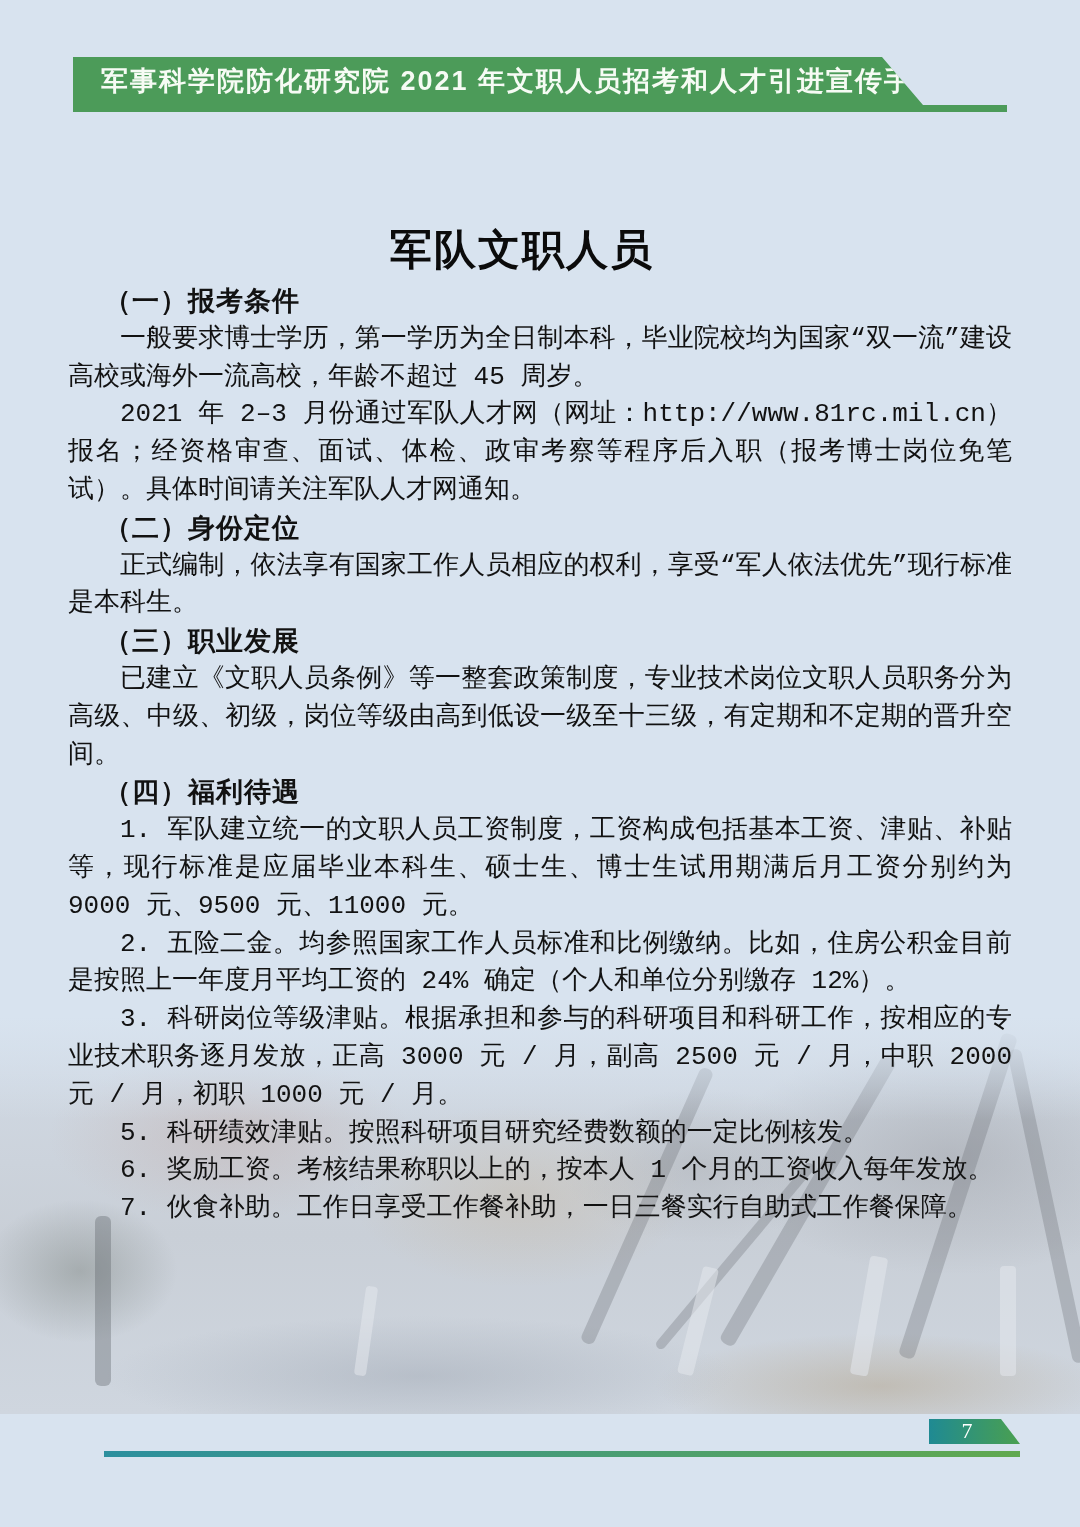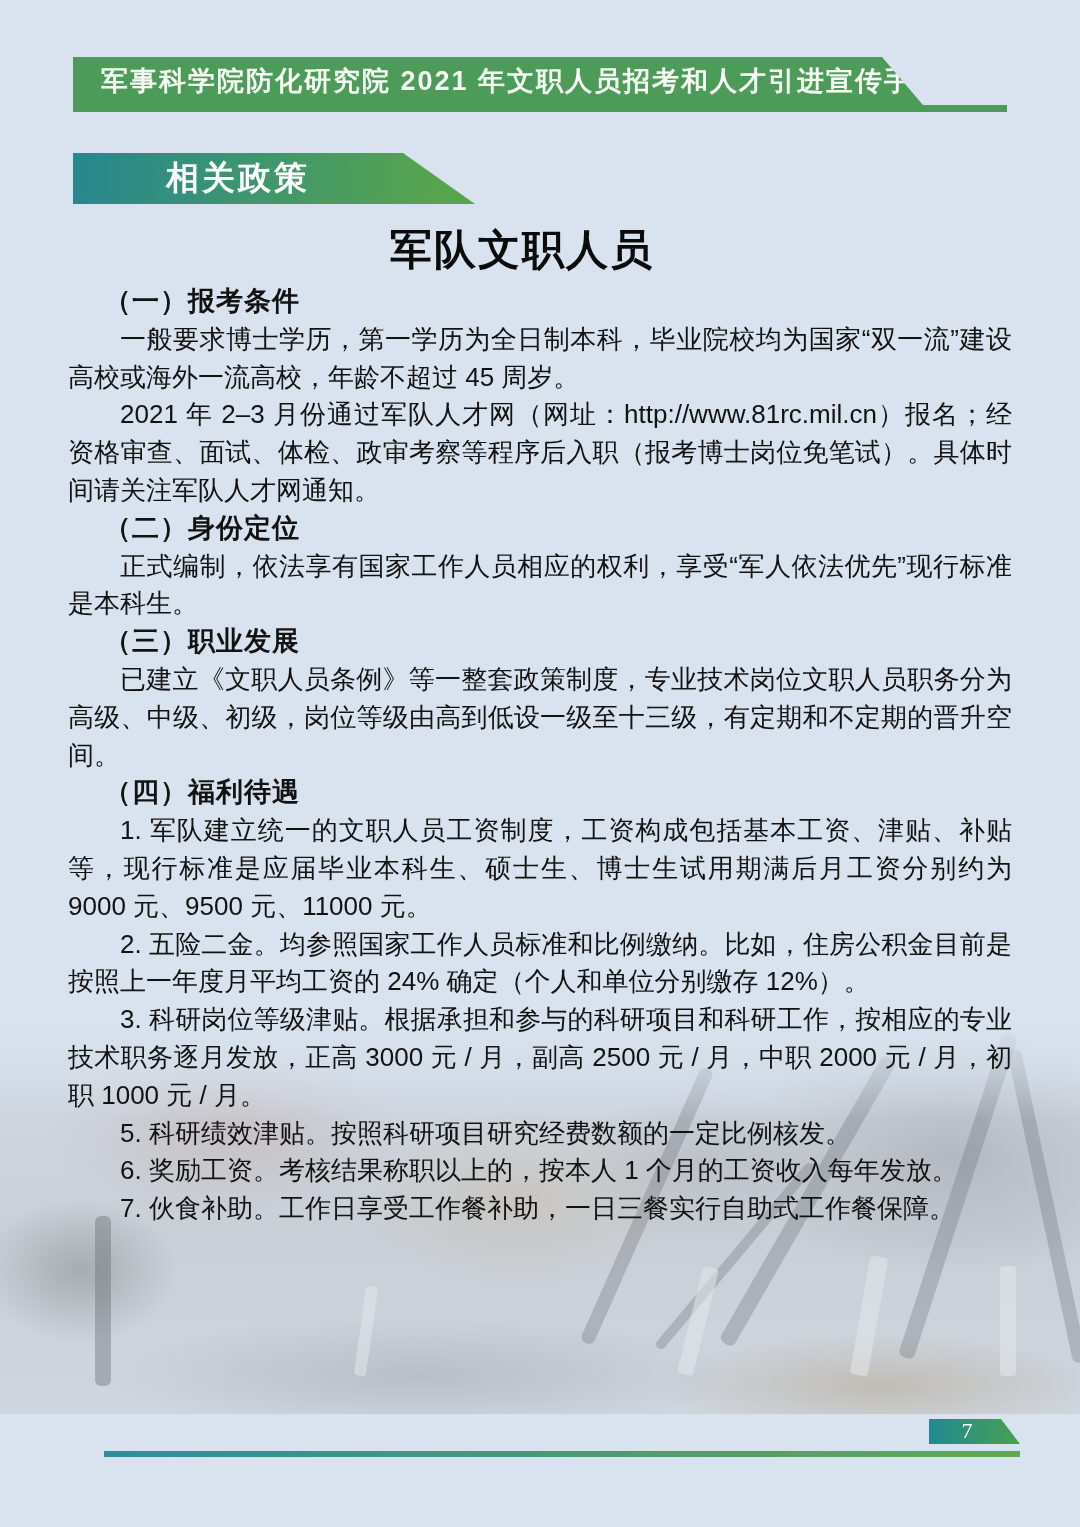--- a/index.html
+++ b/index.html
@@ -61,21 +61,21 @@
     letter-spacing:2px;color:#0b0b0b;
   }
 
   .content{
     position:absolute;left:68px;top:283px;width:944px;
     color:#121212;font-size:26px;line-height:37.8px;text-align:justify;
   }
   .sec-heading{
     font-family:"Liberation Serif",serif;font-weight:bold;font-size:27px;letter-spacing:1px;margin-left:36px;
   }
-  .para{margin:0;text-indent:2em;font-family:Liberation Sans, sans-serif;}
+  .para{margin:0;text-indent:2em;font-family:Liberation Mono, monospace;}
 
   
   .footer-bar{
     position:absolute;left:104px;top:1451px;width:916px;height:6px;
     background:linear-gradient(90deg,#2c8f9e 0%,#61a94f 100%);
   }
   .page-number-badge{
     position:absolute;left:929px;top:1419px;width:91px;height:25px;
     background:linear-gradient(90deg,#1f8a93,#4aa050);
     clip-path:polygon(0 0,72px 0,91px 25px,0 25px);
@@ -101,23 +101,20 @@
     <div class="trunkw w2"></div>
     <div class="trunkw w3"></div>
     <div class="trunkw w4"></div>
     <div class="photo-fade"></div>
   </div>
 
   <div class="header-banner">
     <div class="header-banner-text">军事科学院防化研究院 2021 年文职人员招考和人才引进宣传手册</div>
   </div>
 
-  <div class="section-badge">
-    <div class="section-badge-text">相关政策</div>
-  </div>
 
   <div class="doc-title">军队文职人员</div>
 
   <div class="content">
     <div class="sec-heading">（一）报考条件</div>
     <p class="para">一般要求博士学历，第一学历为全日制本科，毕业院校均为国家“双一流”建设高校或海外一流高校，年龄不超过 45 周岁。</p>
     <p class="para">2021 年 2–3 月份通过军队人才网（网址：http://www.81rc.mil.cn）报名；经资格审查、面试、体检、政审考察等程序后入职（报考博士岗位免笔试）。具体时间请关注军队人才网通知。</p>
 
     <div class="sec-heading">（二）身份定位</div>
     <p class="para">正式编制，依法享有国家工作人员相应的权利，享受“军人依法优先”现行标准是本科生。</p>

